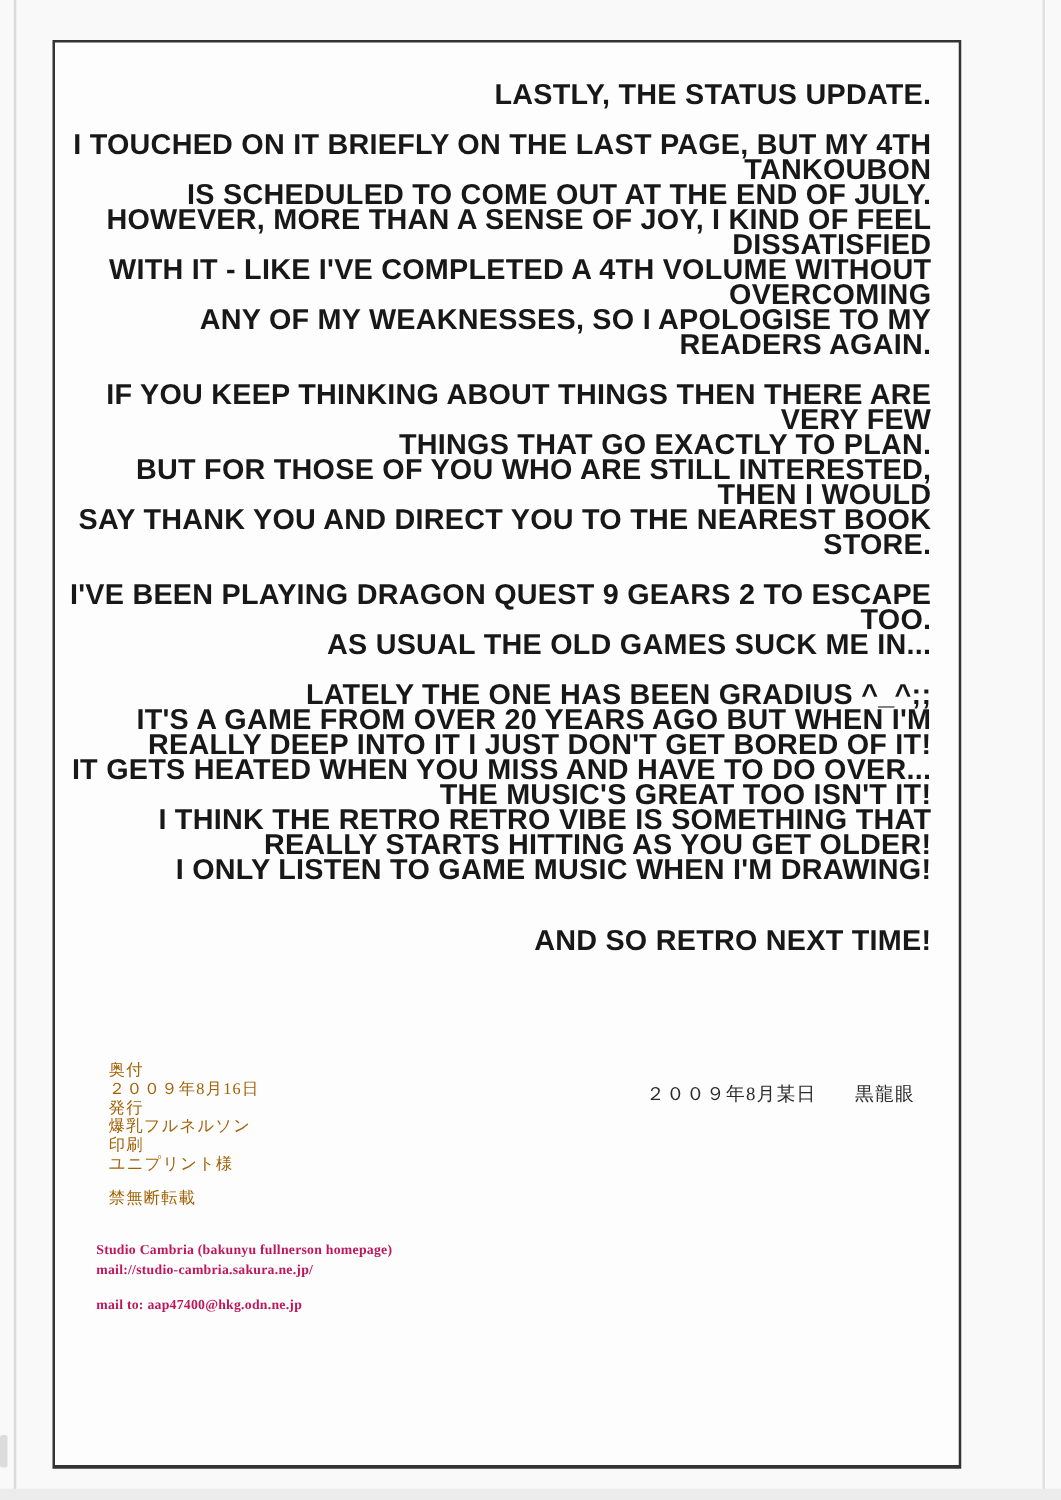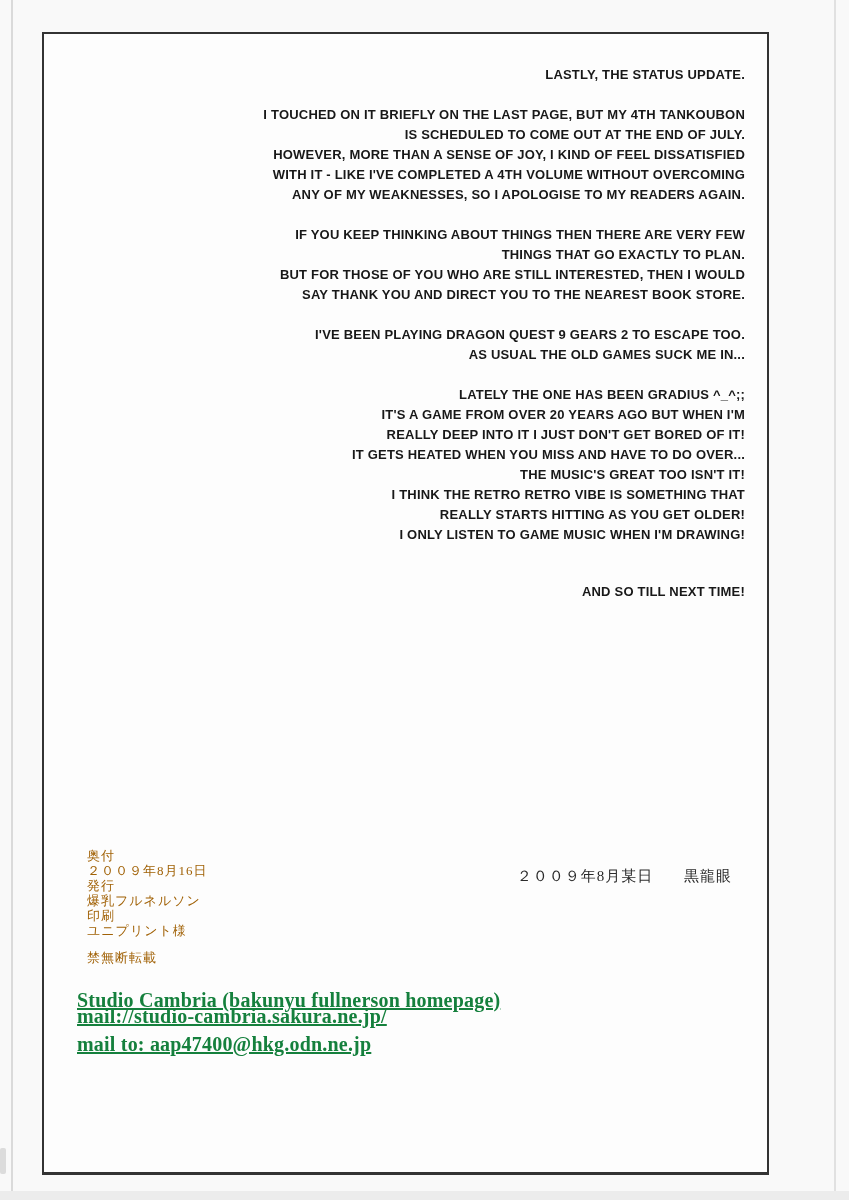--- a/index.html
+++ b/index.html
@@ -34,21 +34,21 @@
     position: absolute; left: 42px; top: 32px;
     width: 723px; height: 1138px;
     border: 2px solid #333;
     border-bottom-width: 3px;
     background: #fdfdfd;
   }
   
   .body-text {
     position: absolute; left: 12px; right: 22px; top: 31px;
     text-align: right;
-    font-size: 13px;
+    font-size: 23px;
     font-weight: bold;
     line-height: 20px;
     letter-spacing: 0.2px;
     color: #181818;
   }
   .p { margin: 0 0 20px 0; white-space: pre-line; }
   .p.closing { margin-top: 37px; }
   
   .colophon {
     position: absolute; left: 43px; top: 814px;
@@ -68,26 +68,25 @@
     line-height: 18px;
     color: #2b2b2b;
     letter-spacing: 1px;
     white-space: nowrap;
   }
   .date-author .author { margin-left: 26px; }
   
   .contact {
     position: absolute; left: 33px; top: 958px;
     font-family: "Liberation Serif", serif;
-    font-size: 20px;
+    font-size: 11px;
     line-height: 16px;
-    color: #15803d;
+    color: #be185d;
     font-weight: bold;
     letter-spacing: 0.2px;
-    text-decoration: underline;
   }
   .contact .mail { margin-top: 12px; }
 </style>
 </head>
 <body>
 
 <div class="page">
 
   <div class="scan-line-left"></div>
   <div class="scan-line-right"></div>
@@ -110,21 +109,21 @@
       <div class="p">I'VE BEEN PLAYING DRAGON QUEST 9 GEARS 2 TO ESCAPE TOO.
 AS USUAL THE OLD GAMES SUCK ME IN...</div>
       <div class="p">LATELY THE ONE HAS BEEN GRADIUS ^_^;;
 IT'S A GAME FROM OVER 20 YEARS AGO BUT WHEN I'M
 REALLY DEEP INTO IT I JUST DON'T GET BORED OF IT!
 IT GETS HEATED WHEN YOU MISS AND HAVE TO DO OVER...
 THE MUSIC'S GREAT TOO ISN'T IT!
 I THINK THE RETRO RETRO VIBE IS SOMETHING THAT
 REALLY STARTS HITTING AS YOU GET OLDER!
 I ONLY LISTEN TO GAME MUSIC WHEN I'M DRAWING!</div>
-      <div class="p closing">AND SO TILL NEXT TIME!</div>
+      <div class="p closing">AND SO RETRO NEXT TIME!</div>
     </div>
 
     <div class="colophon">
       <div class="colophon-block">奥付
 ２００９年8月16日
 発行
 爆乳フルネルソン
 印刷
 ユニプリント様</div>
       <div class="no-reprint">禁無断転載</div>

